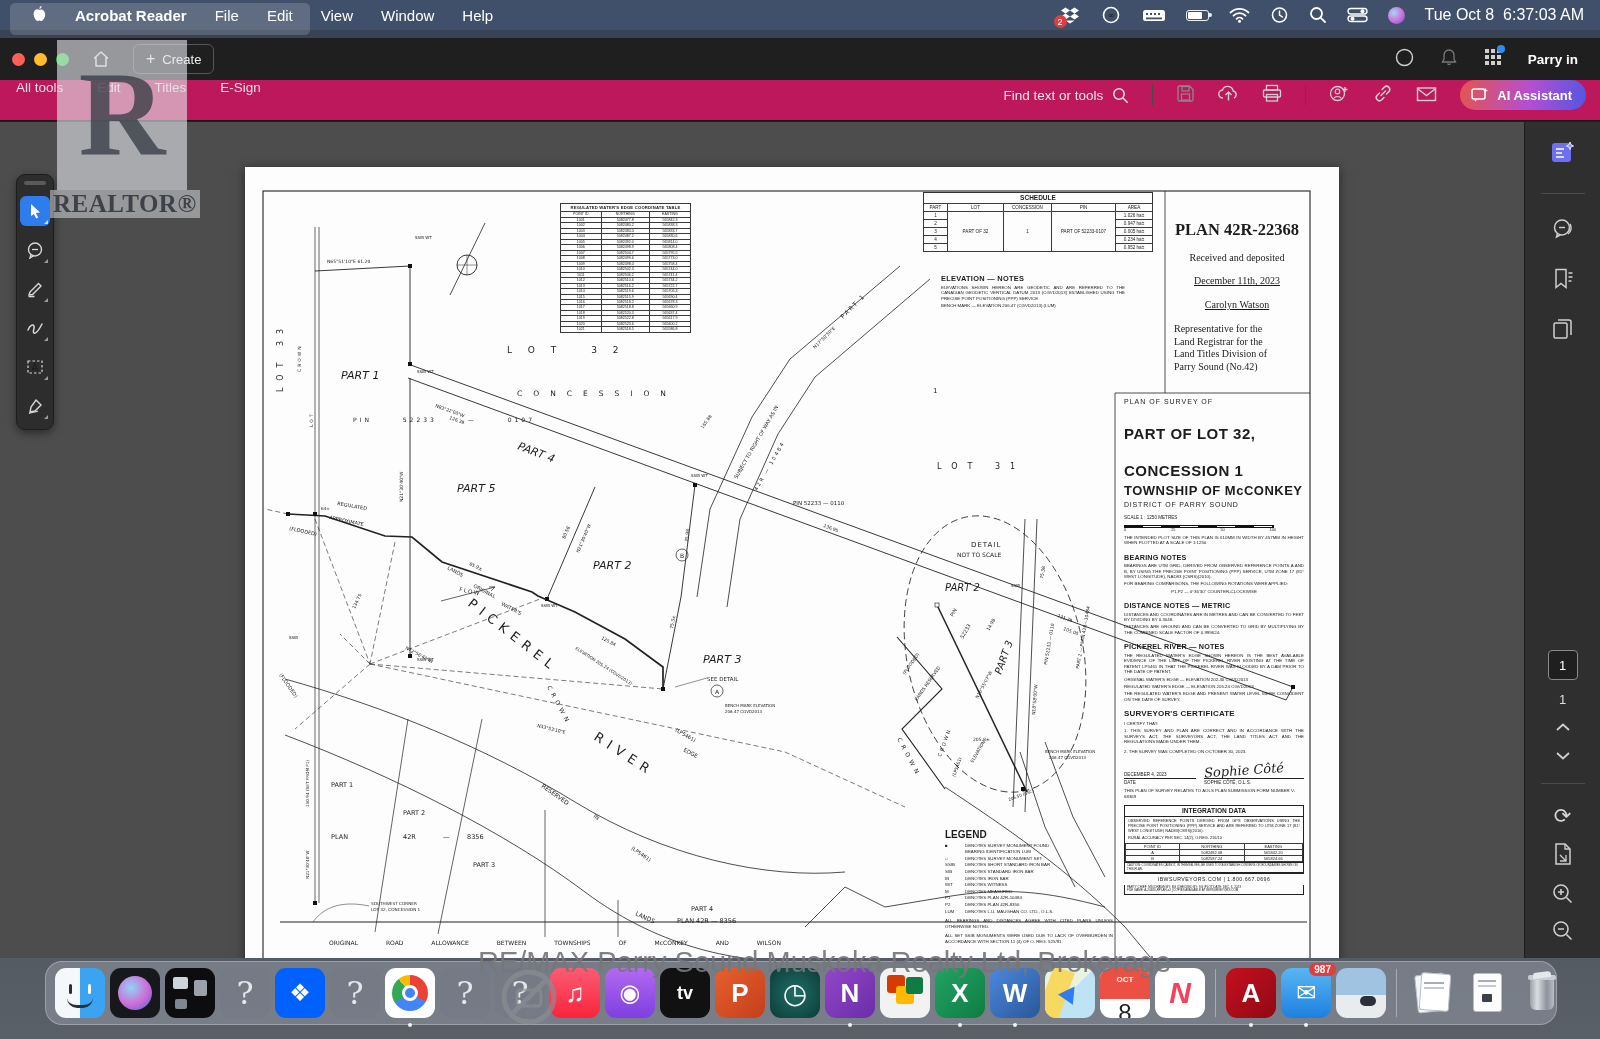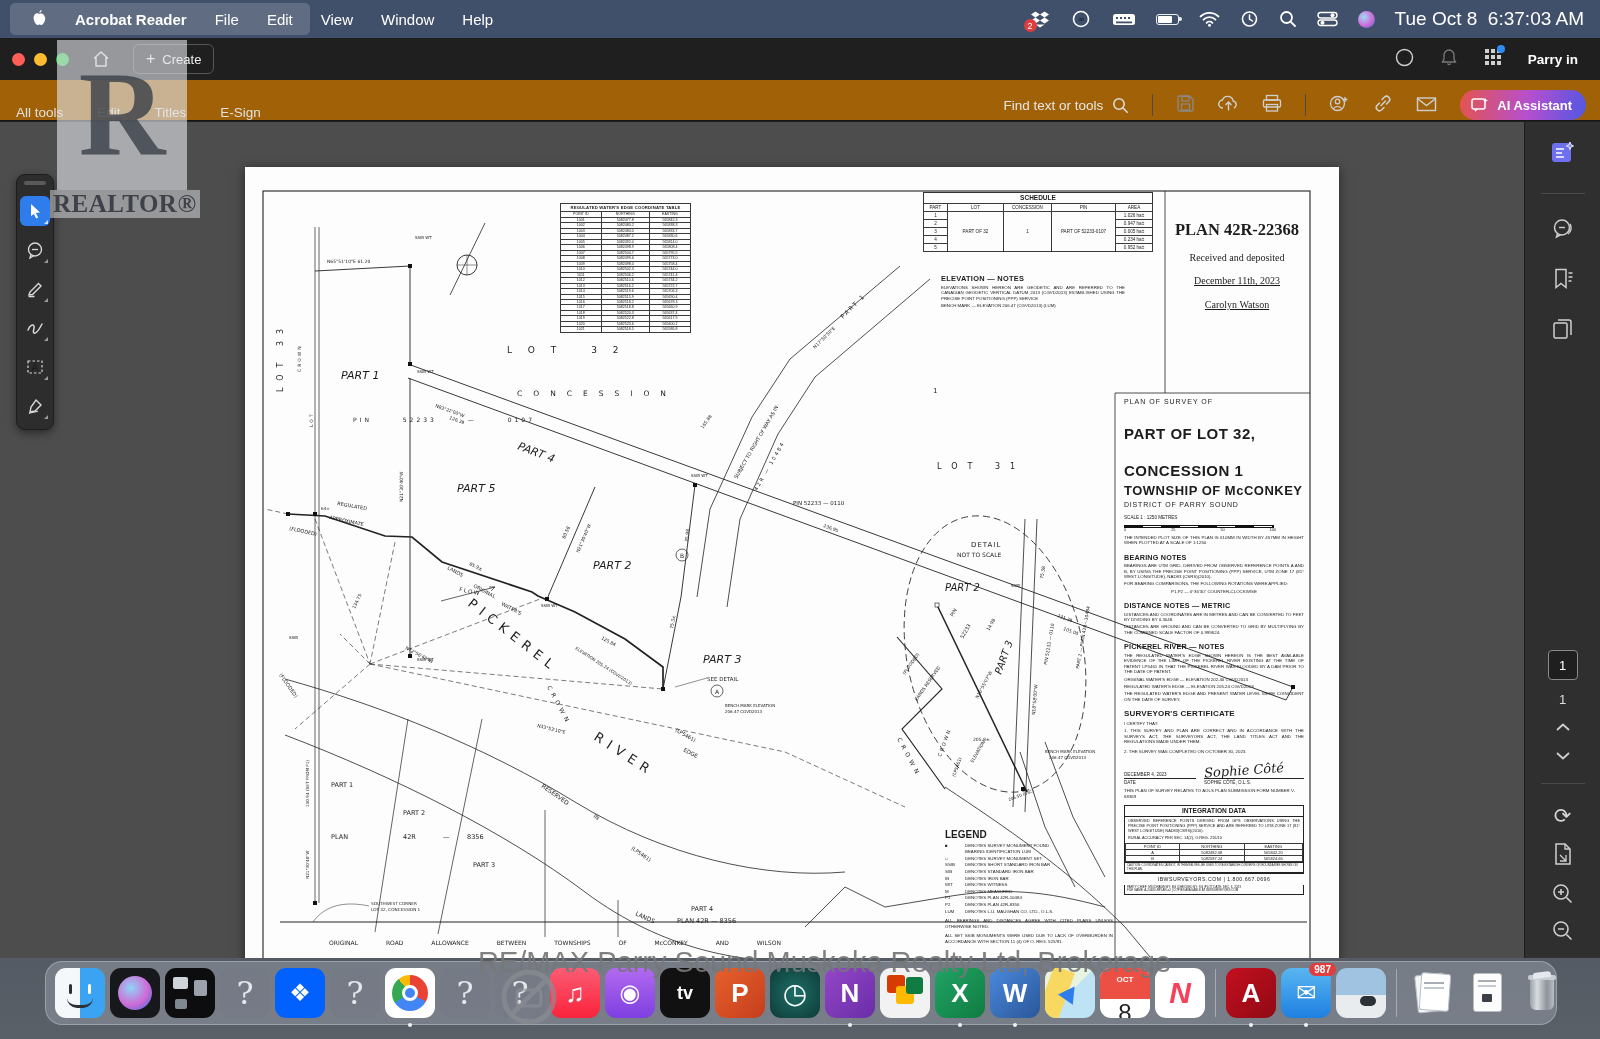--- a/index.html
+++ b/index.html
@@ -3,49 +3,49 @@
 <meta charset="utf-8">
 <style>
   * { margin:0; padding:0; box-sizing:border-box; }
   html,body { width:1600px; height:1039px; overflow:hidden; background:#222; }
   body { font-family:"Liberation Sans","DejaVu Sans",sans-serif; position:relative; }
 
   
   .desktop { position:absolute; inset:0; background:linear-gradient(180deg,#3a4457 0%,#2c3442 55%,#4c545e 80%,#5a6068 100%); }
 
   
-  .menubar { position:absolute; left:0; top:0; width:1600px; height:38px; background:#41506a; display:flex; align-items:center; color:#fff; font-size:15px; z-index:50; }
+  .menubar { position:absolute; left:0; top:0; width:1600px; height:30px; background:#41506a; display:flex; align-items:center; color:#fff; font-size:15px; z-index:50; }
   .menubar .app-hl { position:absolute; left:10px; top:3px; width:300px; height:32px; background:rgba(255,255,255,0.16); border-radius:5px; }
   .mb-left { display:flex; align-items:center; gap:4px; position:relative; padding-left:20px; }
   .mb-item { padding:0 12px; position:relative; }
   .mb-item.bold { font-weight:bold; }
   .mb-right { margin-left:auto; display:flex; align-items:center; gap:20px; padding-right:16px; position:relative; }
   .st-ic { position:relative; display:flex; align-items:center; }
   .badge-red { position:absolute; left:-6px; bottom:-4px; background:#e03e3e; color:#fff; border-radius:50%; width:13px; height:13px; font-size:9px; display:flex; align-items:center; justify-content:center; }
-  .clock { font-size:19px; white-space:pre; }
+  .clock { font-size:16px; white-space:pre; }
   .siri-ball { width:17px; height:17px; border-radius:50%; background:radial-gradient(circle at 35% 35%, #9fd8f7, #d06bd6 55%, #2f6bd8); }
   .batt { width:23px; height:11px; border:1.5px solid rgba(255,255,255,.9); border-radius:3px; position:relative; }
   .batt::before { content:""; position:absolute; left:1px; top:1px; bottom:1px; width:70%; background:#fff; border-radius:1px; }
   .batt::after { content:""; position:absolute; right:-4px; top:2.5px; width:2.5px; height:4px; background:rgba(255,255,255,.9); border-radius:0 2px 2px 0; }
 
   
   .window { position:absolute; left:0; top:38px; width:1600px; height:920px; background:#202020; z-index:10; }
   .titlebar { position:absolute; left:0; top:0; width:100%; height:42px; background:#1f1f1f; display:flex; align-items:center; }
   .tl { width:13px; height:13px; border-radius:50%; margin-left:9px; }
   .tl.r { background:#ff5f57; margin-left:12px; } .tl.y { background:#febc2e; } .tl.g { background:#28c840; }
   .home-btn { margin-left:22px; color:#d8d8d8; display:flex; align-items:center; }
   .doc-tab { margin-left:18px; height:34px; min-width:205px; background:#2d2d2d; border:1px solid #3e3e3e; border-bottom:none; border-radius:6px 6px 0 0; display:flex; align-items:center; padding:0 10px; color:#e4e4e4; font-size:13.5px; gap:9px; position:relative; top:4px; }
   .doc-tab .close { margin-left:auto; color:#bbb; font-size:13px; padding-left:14px; }
   .create-btn { margin-left:22px; height:30px; border:1px solid #565656; border-radius:6px; color:#eee; font-size:13px; display:flex; align-items:center; padding:0 12px; gap:7px; }
   .tb-right { margin-left:auto; display:flex; align-items:center; gap:26px; padding-right:22px; color:#cfcfcf; }
   .signin { color:#fff; font-weight:bold; font-size:13.5px; }
   .grid-ic { position:relative; }
   .grid-ic .dot { position:absolute; right:-3px; top:-3px; width:8px; height:8px; background:#2e8df0; border-radius:50%; }
 
-  .toolbar { position:absolute; left:0; top:42px; width:100%; height:41px; background:#a16207; border-bottom:1px solid #161616; display:flex; align-items:flex-end; color:#e0e0e0; font-size:13.5px; }
+  .toolbar { position:absolute; left:0; top:42px; width:100%; height:41px; background:#be185d; border-bottom:1px solid #161616; display:flex; align-items:flex-start; color:#e0e0e0; font-size:13.5px; }
   .tool-item { padding:0 17px; }
   .tool-item:first-child { padding-left:16px; }
   .tbr { margin-left:auto; display:flex; align-items:center; gap:23px; padding-right:14px; }
   .find { display:flex; align-items:center; gap:9px; color:#e6e6e6; }
   .vsep { width:1px; height:22px; background:#4a4a4a; }
   .ai-btn { height:30px; border-radius:15px; padding:0 14px 0 11px; display:flex; align-items:center; gap:8px; color:#fff; font-size:13px; font-weight:bold; background:linear-gradient(100deg,#e5544d 0%,#b44fd0 55%,#5157e2 100%); }
 
   .doc-area { position:absolute; left:0; top:84px; width:1524px; height:836px; background:#4d4d4d; overflow:hidden; }
 
   
@@ -668,20 +668,26 @@
               </tr>
         </tbody>
           </table>
       </div>
 
       <div class="abs titleblock">
         <div class="tb-plan">PLAN 42R-22368</div>
         <div class="tb-line">Received and deposited</div>
         <div class="tb-line tb-ul">December 11th, 2023</div>
         <div class="tb-line tb-ul">Carolyn Watson</div>
+        <div class="tb-rep">
+          <div>Representative for the</div>
+          <div>Land Registrar for the</div>
+          <div>Land Titles Division of</div>
+          <div>Parry Sound  (No.42)</div>
+        </div>
       </div>
 
       <div class="abs elevnotes">
         <div class="h-note">ELEVATION — NOTES</div>
         <div class="b-note">ELEVATIONS SHOWN HEREON ARE GEODETIC AND ARE REFERRED TO THE CANADIAN GEODETIC VERTICAL DATUM 2013 (CGVD2013) ESTABLISHED USING THE PRECISE POINT POSITIONING (PPP) SERVICE</div>
         <div class="b-note">BENCH MARK — ELEVATION 206.47 (CGVD2013) (LUM)</div>
       </div>
 
       <div class="abs rightcol">
         <div class="rc-small">PLAN OF SURVEY OF</div>

